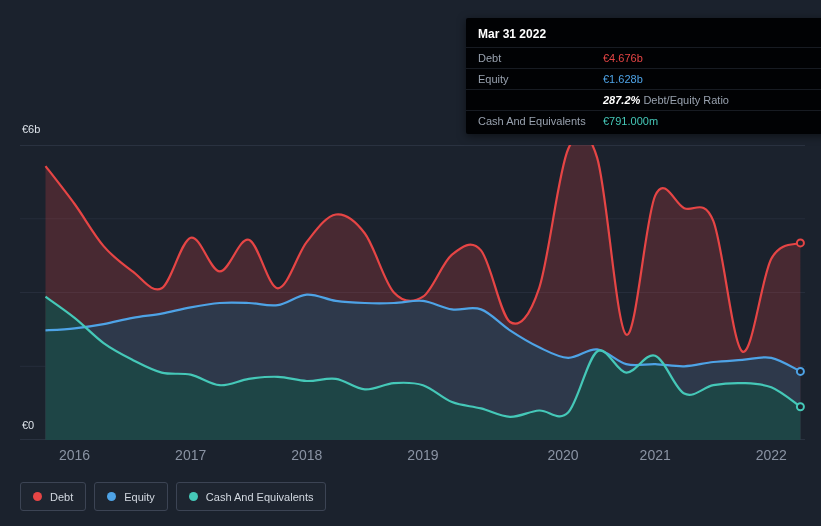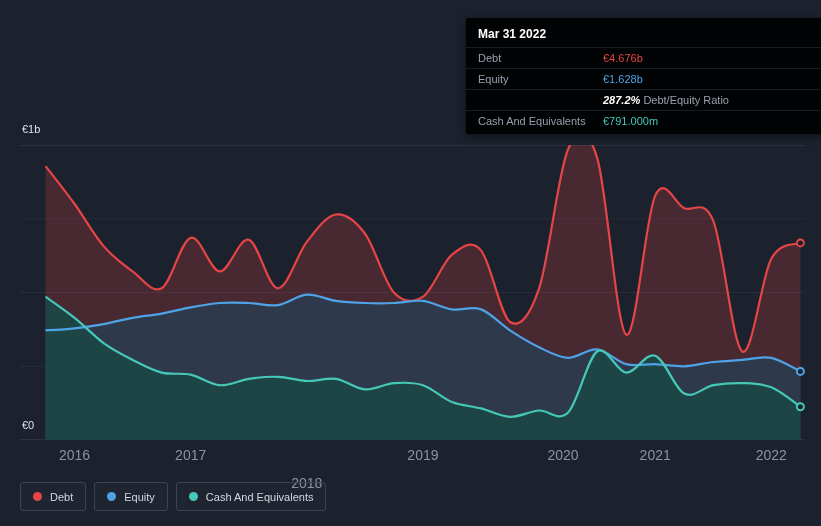--- a/index.html
+++ b/index.html
@@ -32,21 +32,21 @@
   .legend-pill{
     display:flex;align-items:center;gap:8px;height:27px;padding:0 12px;
     border:1px solid #3c4454;border-radius:3px;background:rgba(255,255,255,0.015);
     font-size:11px;color:#d2d8e0;cursor:pointer;
   }
   .legend-dot{width:9px;height:9px;border-radius:50%;flex:0 0 auto;}
 </style>
 </head>
 <body style="background: rgb(27, 34, 45);">
 
-<div class="y-label y-top">€1b</div>
+<div class="y-label y-top">€6b</div>
 <div class="y-label y-bottom">€0</div>
 
 <div class="plot">
   <svg width="785" height="295" viewBox="0 0 785 295">
       <defs>
         <clipPath id="plotclip">
           <rect x="-3" y="0" width="791" height="295"></rect>
         </clipPath>
       </defs>
       <line x1="0" x2="785" y1="295.0" y2="295.0" stroke="#3a4254" stroke-width="1"></line>
@@ -64,21 +64,21 @@
       </g>
       <circle cx="780.4" cy="97.9" r="3.5" fill="#1b222d" stroke="#e64545" stroke-width="2"></circle>
       <circle cx="780.4" cy="226.4" r="3.5" fill="#1b222d" stroke="#4ea3e6" stroke-width="2"></circle>
       <circle cx="780.4" cy="261.7" r="3.5" fill="#1b222d" stroke="#45c8b8" stroke-width="2"></circle>
     </svg>
 </div>
 
 <div class="x-axis">
     <span style="left: 74.5784px;">2016</span>
     <span style="left: 190.703px;">2017</span>
-    <span style="left: 306.827px; margin-top: 28px;">2018</span>
+    <span style="left: 306.827px;">2018</span>
     <span style="left: 422.951px;">2019</span>
     <span style="left: 563px;">2020</span>
     <span style="left: 655.2px;">2021</span>
     <span style="left: 771.324px;">2022</span>
   </div>
 
 <div class="tooltip">
   <div class="tt-title">Mar 31 2022</div>
   <div class="tt-row">
     <span class="tt-label">Debt</span>

